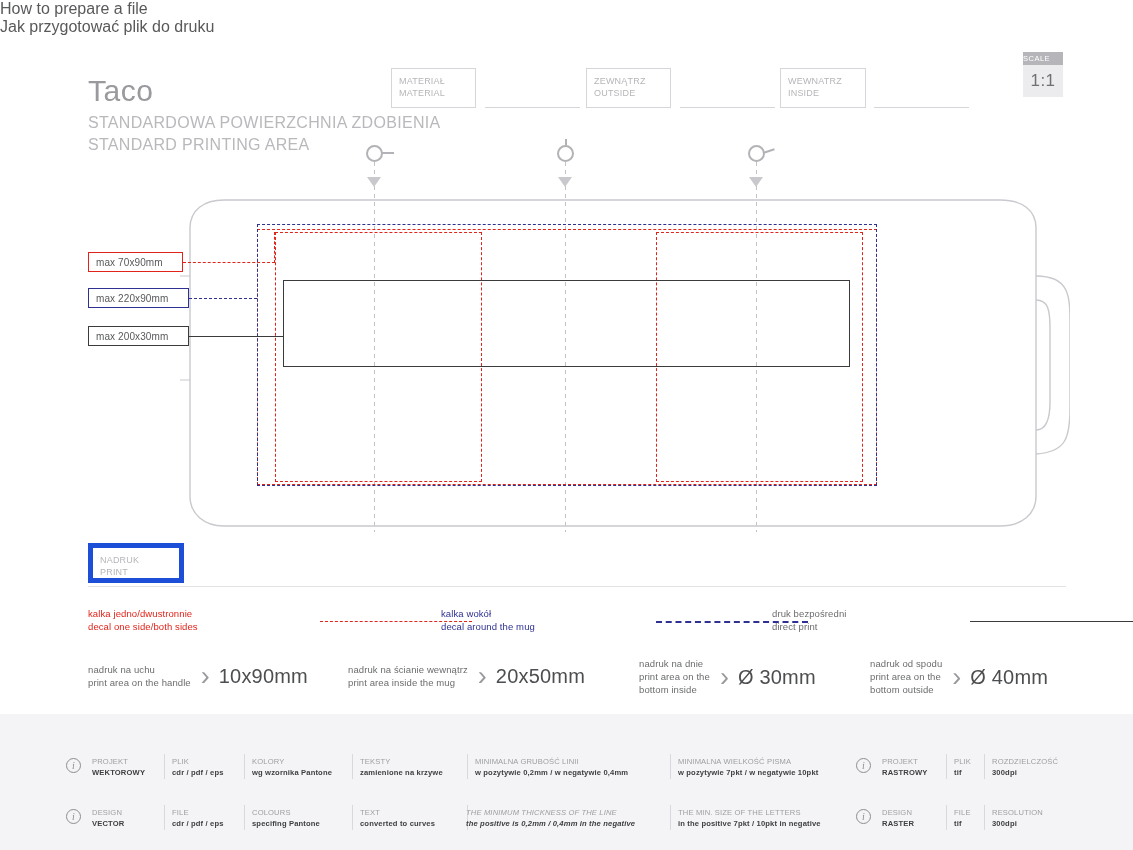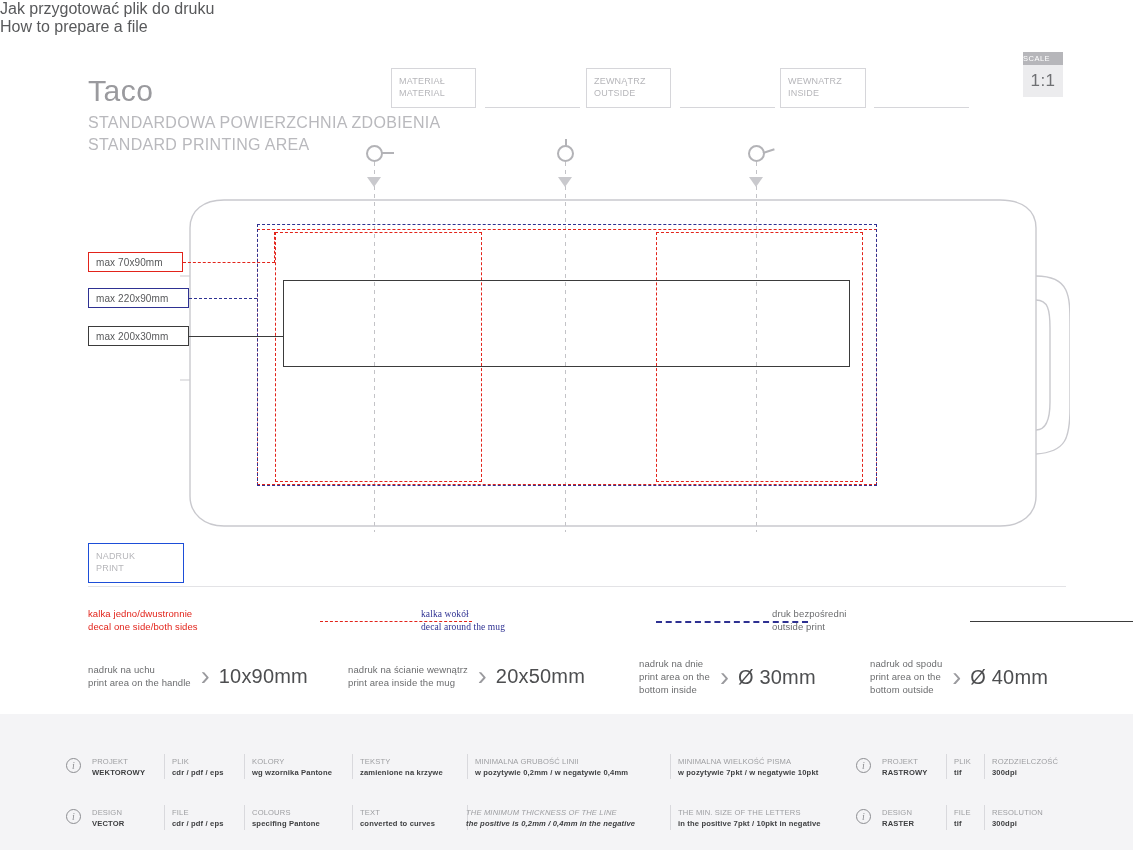--- a/index.html
+++ b/index.html
@@ -108,30 +108,30 @@
   .lead.blue { border-top:1.5px dashed #2e3192; }
   .lead.black { border-top:1.1px solid #3b3b3b; }
   .lead-70 { left:183px; top:262px; width:92px; }
   .lead-red-v { left:274px; top:232px; width:0; height:31px; border-left:1.3px dashed #e2231a; border-top:none; position:absolute;}
   .lead-220 { left:189px; top:298px; width:68px; }
   .lead-200 { left:189px; top:336px; width:94px; }
 
   
   .print-box {
     position:absolute; left:88px; top:543px; width:96px; height:40px;
-    border:1px solid #1d4ed8; padding:6px 7px 0 7px;
+    border:5px solid #1d4ed8; padding:6px 7px 0 7px;
     font-size:9px; color:#b6b6ba; line-height:1.35; letter-spacing:0.2px;
   }
   .hr-main { position:absolute; left:88px; top:586px; width:978px; height:1px; background:#e3e3e6; }
 
   
   .legend { position:absolute; top:608px; left:88px; width:978px; height:30px; }
   .legend .lg { position:absolute; font-size:9.5px; line-height:1.35; letter-spacing:0.1px; }
   .lg-red { color:#e2231a; left:0; top:0; }
-  .lg-blue { color:#2e3192; left:333px; top:0;font-family:Liberation Serif, serif; }
+  .lg-blue { color:#2e3192; left:353px; top:0; }
   .lg-black { color:#6b6c6e; left:684px; top:0; }
   .lg-sample { position:absolute; height:0; }
   .s-red { left:232px; top:13px; width:152px; border-top:1.6px dashed #e2231a; }
   .s-blue { left:568px; top:13px; width:152px; border-top:2px dashed #2e3192; }
   .s-black { left:882px; top:13px; width:182px; border-top:1.3px solid #3b3b3b; }
 
   
   .dims { position:absolute; left:88px; top:655px; width:978px; height:50px; }
   .dim { position:absolute; display:flex; align-items:center; }
   .dim .txt { font-size:9.5px; color:#6b6c6e; line-height:1.35; letter-spacing:0.1px; }
@@ -261,21 +261,21 @@
     <div class="lg-sample s-red"></div>
 
     <div class="lg lg-blue">
       <div>kalka wokół</div>
       <div>decal around the mug</div>
     </div>
     <div class="lg-sample s-blue"></div>
 
     <div class="lg lg-black">
       <div>druk bezpośredni</div>
-      <div>outside print</div>
+      <div>direct print</div>
     </div>
     <div class="lg-sample s-black"></div>
   </div>
 
   <div class="dims">
     <div class="dim dim1">
       <div class="txt">
         <div>nadruk na uchu</div>
         <div>print area on the handle</div>
       </div>
@@ -308,22 +308,22 @@
         <div style="white-space:pre-line">print area on the
 bottom outside</div>
       </div>
       <div class="chev">›</div>
       <div class="val">Ø 40mm</div>
     </div>
   </div>
 
   <div class="footer"></div>
 
+  <div class="hd hd2">How to prepare a file</div>
   <div class="hd hd1">Jak przygotować plik do druku</div>
-  <div class="hd hd2">How to prepare a file</div>
 
   <div class="frow frow1">
     <div class="icircle" style="left:2px; top:7px;">i</div>
     <div class="fcell" style="left:28px; top:5px;">
       <div class="t1">PROJEKT</div>
       <div class="t2">WEKTOROWY</div>
     </div>
     <div class="fdiv" style="left:100px; top:3px; height:25px;"></div>
     <div class="fcell" style="left:108px; top:5px;">
       <div class="t1">PLIK</div>

